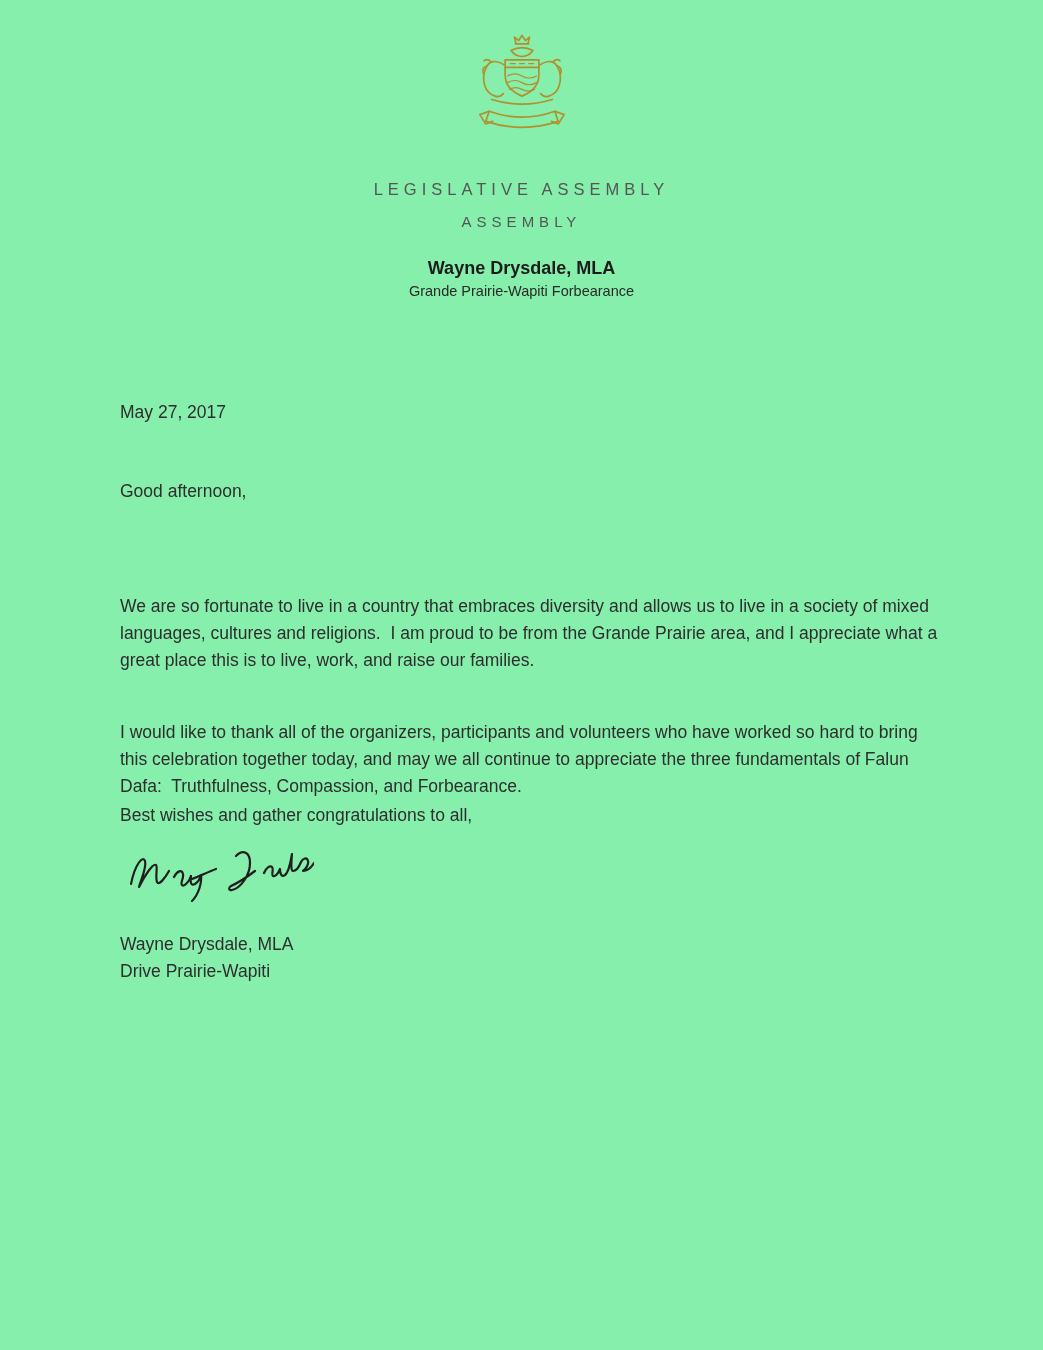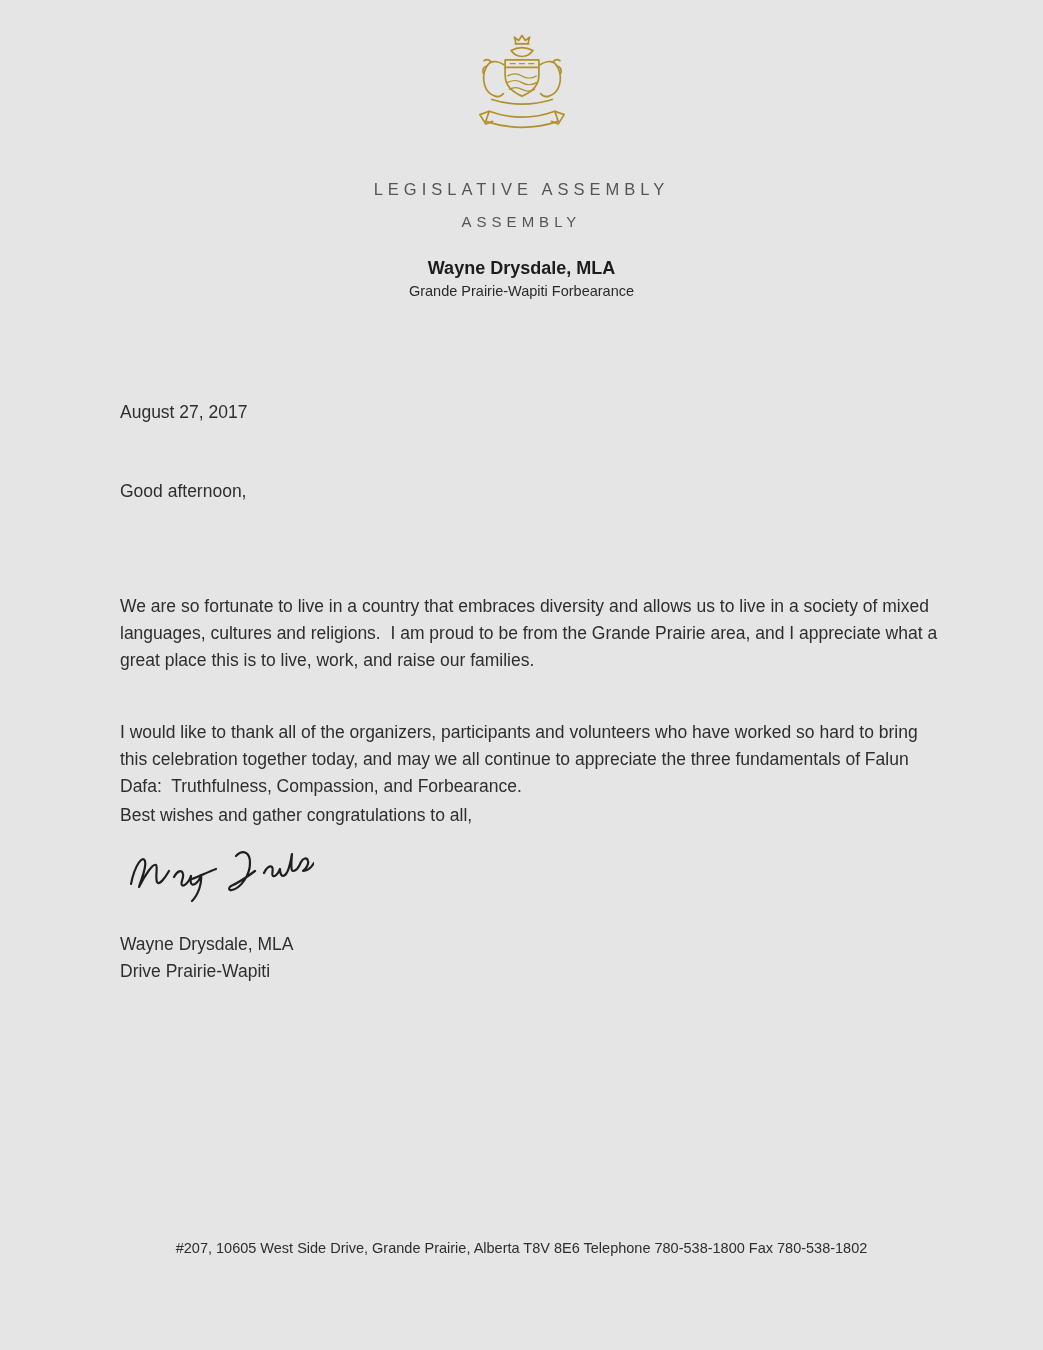--- a/index.html
+++ b/index.html
@@ -5,21 +5,21 @@
   html, body {
     margin: 0;
     padding: 0;
     background: #c9c9c9;
   }
   .page {
     position: relative;
     width: 1043px;
     height: 1350px;
     margin: 0 auto;
-    background: #e5e5e5;
+    background: #86efac;
     font-family: "Liberation Sans", sans-serif;
     color: #2d2d2d;
     overflow: hidden;
   }
   .abs { position: absolute; }
 
   
   .crest {
     left: 50%;
     top: 26px;
@@ -112,21 +112,21 @@
         <path d="M31 95 l-11 4 l7 11 l8 -3 M109 95 l11 4 l-7 11 l-8 -3"></path>
       </g>
     </svg>
   </div>
 
   <div class="abs assembly-line1">LEGISLATIVE ASSEMBLY</div>
   <div class="abs assembly-line2">ASSEMBLY</div>
   <div class="abs member-name">Wayne Drysdale, MLA</div>
   <div class="abs constituency">Grande Prairie-Wapiti Forbearance</div>
 
-  <div class="abs body-text date">August 27, 2017</div>
+  <div class="abs body-text date">May 27, 2017</div>
 
   <div class="abs body-text salutation">Good afternoon,</div>
 
 
   <div class="abs body-text para-2">We are so fortunate to live in a country that embraces diversity and allows us to live in a society of mixed languages, cultures and religions.&nbsp; I am proud to be from the Grande Prairie area, and I appreciate what a great place this is to live, work, and raise our families.</div>
 
   <div class="abs body-text para-3">I would like to thank all of the organizers, participants and volunteers who have worked so hard to bring this celebration together today, and may we all continue to appreciate the three fundamentals of Falun Dafa:&nbsp; Truthfulness, Compassion, and Forbearance.</div>
 
   <div class="abs body-text closing">Best wishes and gather congratulations to all,</div>
 
@@ -142,15 +142,14 @@
         <path d="M140 29 c2 -5 6 -8 8 -6 c2 2 -1 8 1 9 c2 1 5 -2 7 -7 c0 6 2 8 5 6 c4 -3 6 -15 7 -21 c-1 11 -1 17 1 17 c3 0 6 -4 8 -9 c2 -4 6 -5 7 -1 c1 3 -2 8 -5 10 c4 0 8 -3 11 -8"></path>
       </g>
     </svg>
   </div>
 
   <div class="abs body-text sig-block">
     <div>Wayne Drysdale, MLA</div>
     <div>Drive Prairie-Wapiti</div>
   </div>
 
-  <div class="abs footer">#207, 10605 West Side Drive, Grande Prairie, Alberta T8V 8E6 Telephone 780-538-1800 Fax 780-538-1802</div>
 
 </div>
 
 </body></html>

